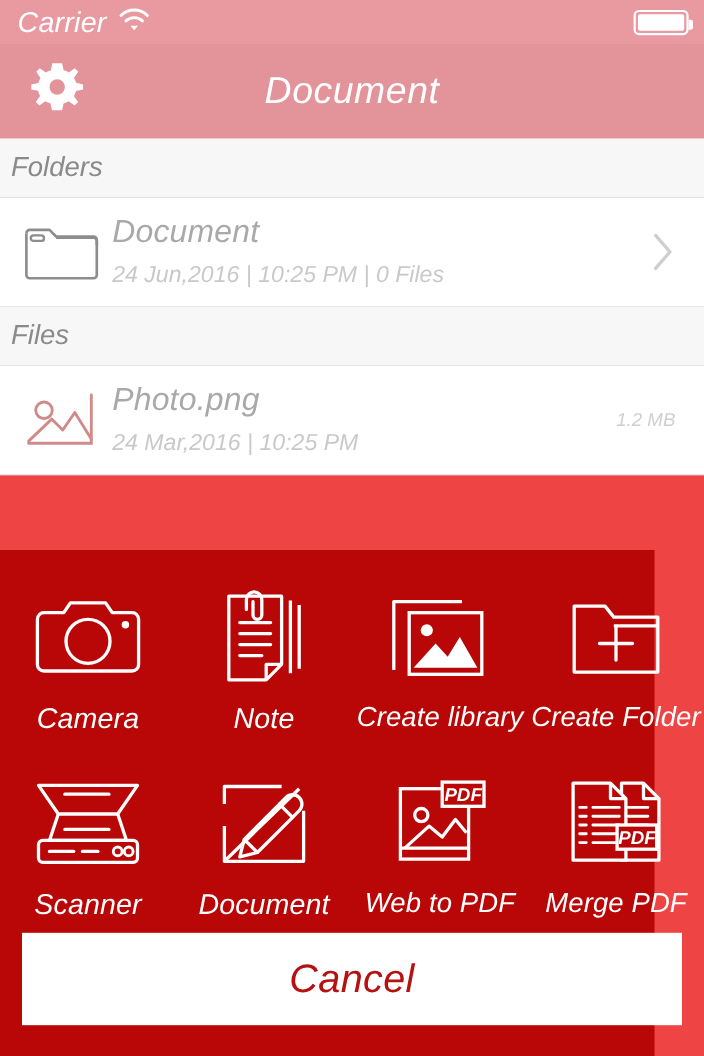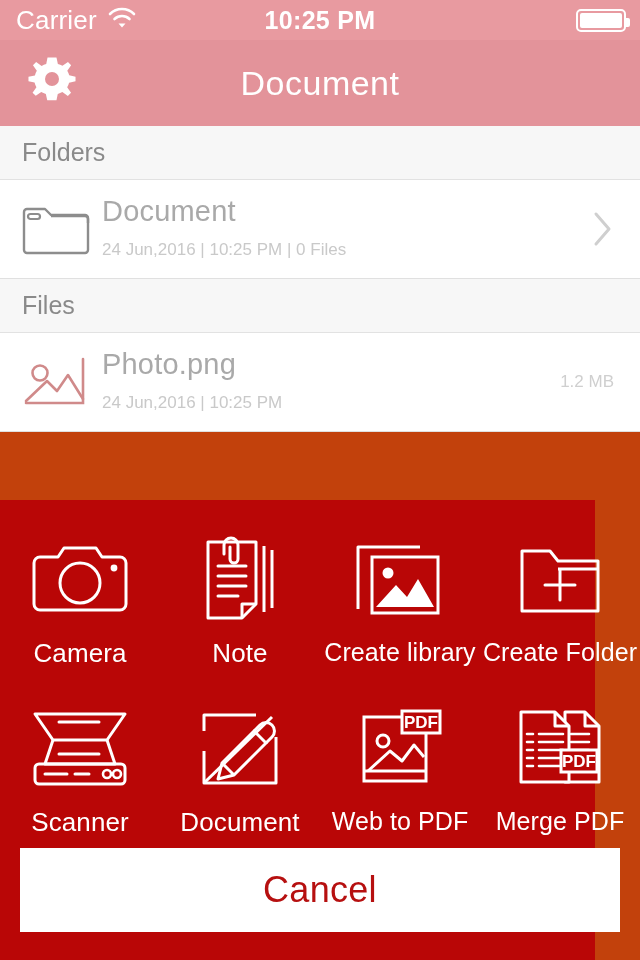--- a/index.html
+++ b/index.html
@@ -2,21 +2,21 @@
 <html><head>
 <meta charset="utf-8">
 <style>
   * { box-sizing: border-box; margin: 0; padding: 0; }
   html, body {
     width: 640px; height: 960px;
     background: #ffffff;
     font-family: "Liberation Sans", sans-serif;
     overflow: hidden;
   }
-  #app { position: relative; width: 640px; height: 960px; background: #c2410c; }
+  #app { position: relative; width: 640px; height: 960px; background: #ef4444; font-style: italic; }
 
   
   .statusbar {
     position: absolute; top: 0; left: 0;
     width: 640px; height: 40px;
     background: #e89aa0;
     display: flex; align-items: center;
   }
   .sb-left { position: absolute; left: 16px; display: flex; align-items: center; gap: 10px; }
   .sb-carrier { color: #fff; font-size: 26px; letter-spacing: 0.2px; }
@@ -45,33 +45,33 @@
   .nav-title { color: #fff; font-size: 34px; font-weight: 400; letter-spacing: 0.5px; }
   .gear-btn {
     position: absolute; left: 22px; top: 50%; transform: translateY(-50%);
     width: 60px; height: 60px; display: flex; align-items: center; justify-content: center;
   }
 
   
   .content { position: absolute; top: 126px; left: 0; width: 640px; background: #fff; }
   .section-header {
     height: 54px; background: #f7f7f7; display: flex; align-items: center;
-    padding-left: 22px; border-bottom: 1px solid #e2e2e2;
+    padding-left: 10px; border-bottom: 1px solid #e2e2e2;
   }
   .section-header span { color: #8a8a8a; font-size: 25px; }
 
   .row {
     height: 98px; background: #fff; display: flex; align-items: center;
     padding: 0 20px 0 14px; position: relative;
   }
   .row-sep { height: 1px; background: #e0e0e0; width: 100%; }
   .row-icon { width: 84px; flex: 0 0 84px; display: flex; align-items: center; justify-content: center; }
   .row-text { flex: 1 1 auto; padding-left: 4px; min-width: 0; }
   .row-title { color: #a9a9a9; font-size: 29px; line-height: 34px; letter-spacing: 0.2px; }
-  .row-sub { color: #c9c9c9; font-size: 17px; line-height: 28px; margin-top: 8px; }
+  .row-sub { color: #c9c9c9; font-size: 21px; line-height: 28px; margin-top: 8px; }
   .row-meta { color: #cfcfcf; font-size: 17px; padding-right: 6px; }
   .chevron { width: 34px; display: flex; align-items: center; justify-content: center; }
 
   
   .sheet {
     position: absolute; left: 0; bottom: 0; width: 595px; height: 460px;
     background: #b90606;
   }
   .grid {
     display: grid;
@@ -107,21 +107,20 @@
     <div class="sb-left">
       <span class="sb-carrier">Carrier</span>
       <span>
         <svg width="30" height="22" viewBox="0 0 30 22">
           <path d="M3 7 A17 17 0 0 1 27 7" fill="none" stroke="#fff" stroke-width="2.6" stroke-linecap="round"></path>
           <path d="M7.5 12 A11 11 0 0 1 22.5 12" fill="none" stroke="#fff" stroke-width="2.6" stroke-linecap="round"></path>
           <path d="M11.5 16.5 L15 20.5 L18.5 16.5 Z" fill="#fff"></path>
         </svg>
       </span>
     </div>
-    <div class="sb-center">10:25 PM</div>
     <div class="sb-right">
       <div class="battery">
         <div class="battery-fill"></div>
       </div>
     </div>
   </div>
 
   <div class="navbar">
     <div class="gear-btn">
       <span>
@@ -167,21 +166,21 @@
     <div class="row">
       <div class="row-icon">
         <svg width="70" height="58" viewBox="0 0 70 58">
           <circle cx="19" cy="20" r="7.5" fill="none" stroke="#d08a8a" stroke-width="2.6"></circle>
           <path d="M5 48 L26 28 L36 38 L47 22 L62 46" fill="none" stroke="#d08a8a" stroke-width="2.6" stroke-linejoin="round" stroke-linecap="round"></path>
           <path d="M62 6 L62 50 L5 50" fill="none" stroke="#d08a8a" stroke-width="2.6" stroke-linecap="round"></path>
         </svg>
       </div>
       <div class="row-text">
         <div class="row-title">Photo.png</div>
-        <div class="row-sub">24 Jun,2016 | 10:25 PM</div>
+        <div class="row-sub">24 Mar,2016 | 10:25 PM</div>
       </div>
       <div class="row-meta">1.2 MB</div>
     </div>
     <div class="row-sep"></div>
   </div>
 
   <div class="sheet">
     <div class="grid">
 
       <div class="tile">

